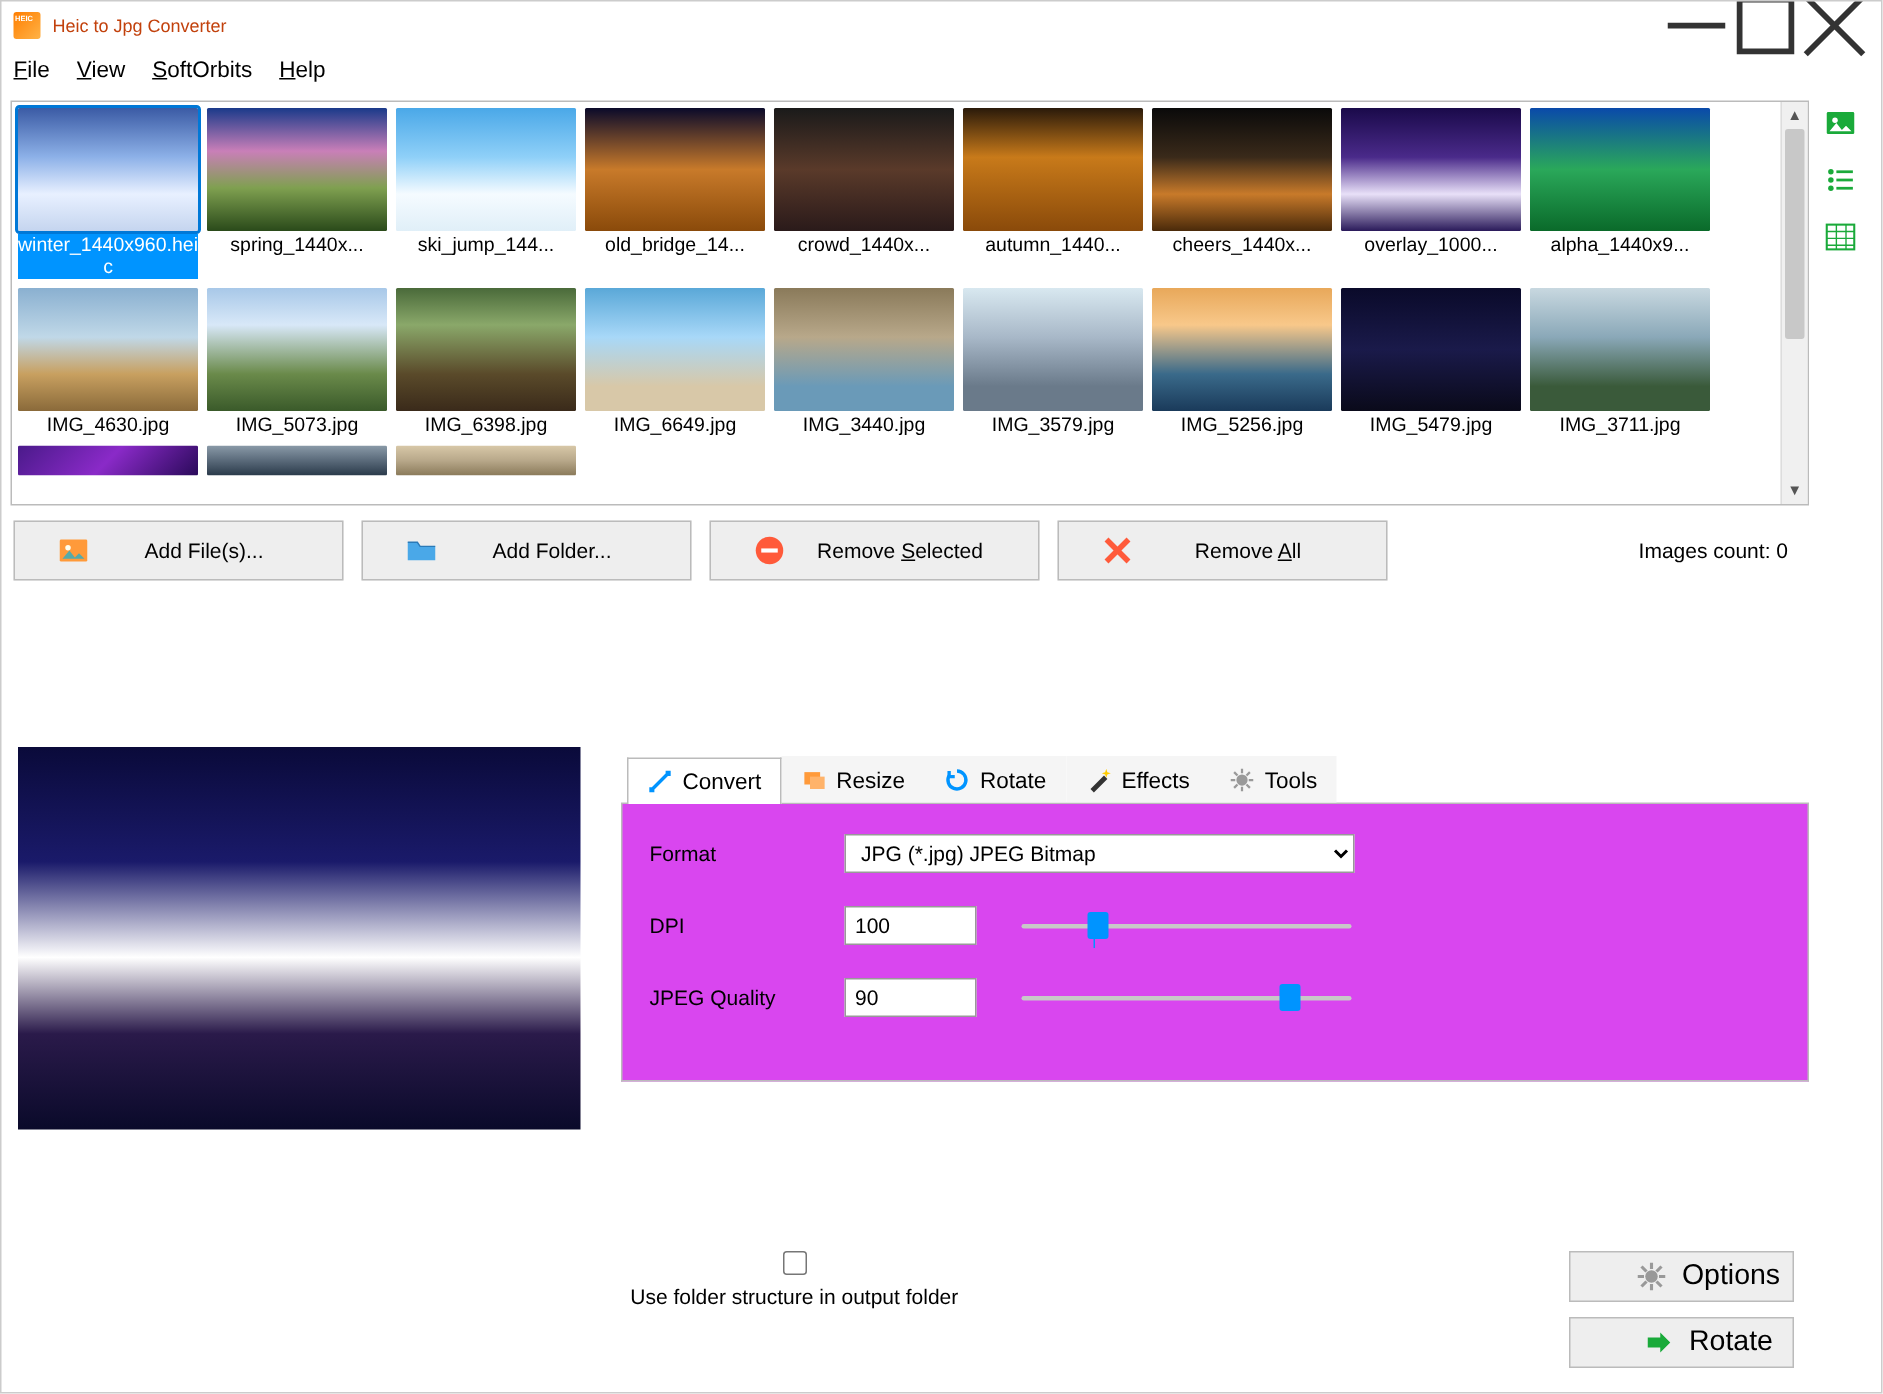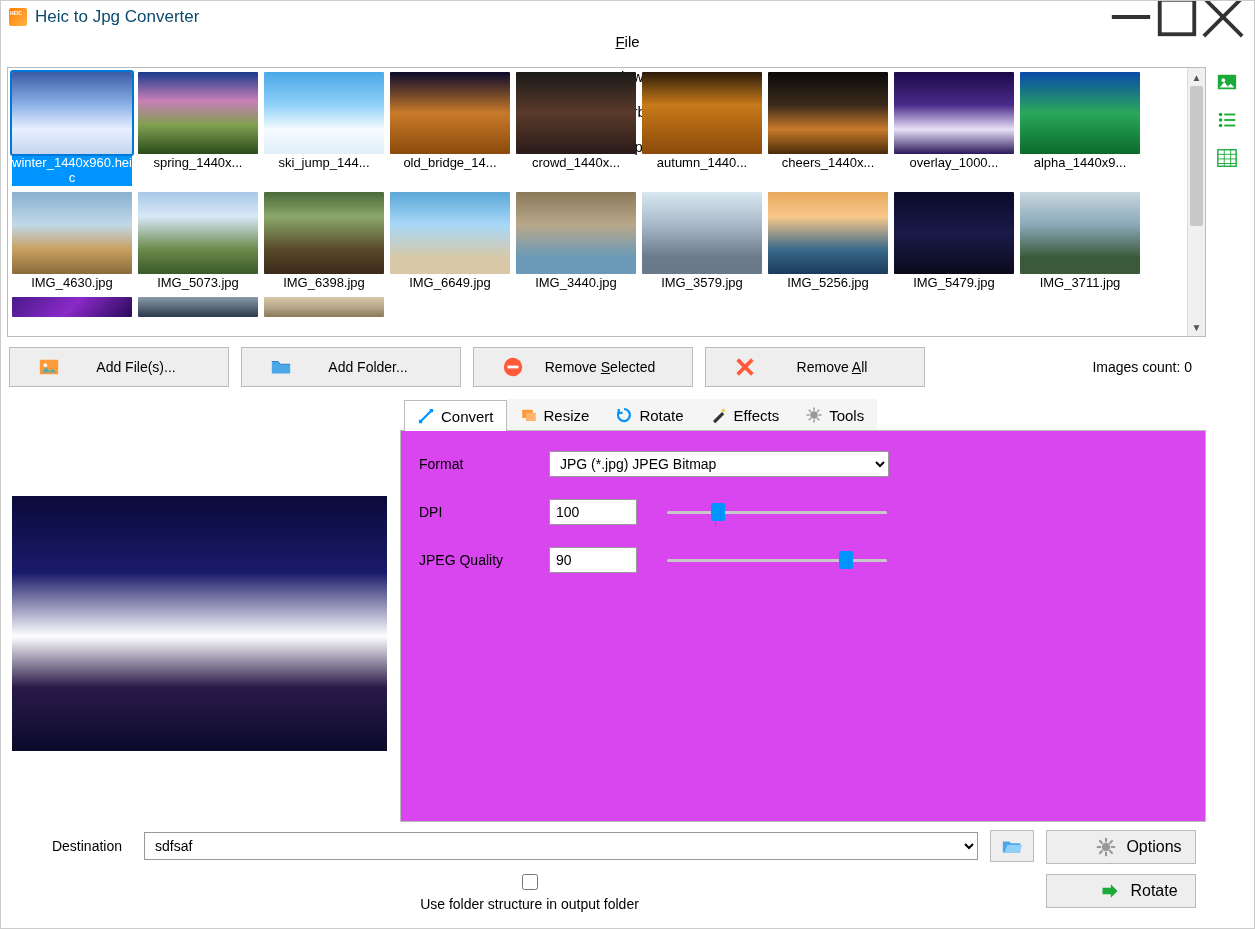--- a/index.html
+++ b/index.html
@@ -1,23 +1,23 @@
 <!DOCTYPE html>
 <html><head>
 <meta charset="utf-8">
 <style>
 * { box-sizing: border-box; margin: 0; padding: 0; font-family: "Segoe UI", Tahoma, sans-serif; }
 body { background: #fff; width: 1255px; height: 929px; overflow: hidden; display: flex; flex-direction: column; border: 1px solid #ccc; }
 .titlebar { height: 32px; display: flex; align-items: center; padding: 0 8px; font-size: 13px; }
 .titlebar .app-icon { width: 18px; height: 18px; background: linear-gradient(135deg,#ff7e00,#ffb347); border-radius: 2px; margin-right: 8px; position: relative; }
 .titlebar .app-icon::after { content: "HEIC"; position: absolute; font-size: 5px; color: #fff; top: 2px; left: 1px; font-weight: bold; }
-.titlebar .title { flex: 1; font-size: 17px; color: #0c4a6e; }
+.titlebar .title { flex: 1; font-size: 12px; color: #c2410c; }
 .winbtns { display: flex; gap: 0; }
 .winbtn { width: 46px; height: 32px; display: flex; align-items: center; justify-content: center; cursor: pointer; }
-.menubar { height: 28px; display: flex; align-items: center; padding: 0 8px; font-size: 15px; gap: 18px; border-bottom: 1px solid transparent; flex-direction: column; }
+.menubar { height: 28px; display: flex; align-items: center; padding: 0 8px; font-size: 15px; gap: 18px; border-bottom: 1px solid transparent; }
 .menubar span { cursor: pointer; }
 .menubar span u { text-decoration: underline; }
 .content { flex: 1; display: flex; }
 .main-col { flex: 1; display: flex; flex-direction: column; padding: 6px 0 6px 6px; }
 .sidebar-right { width: 48px; padding: 6px 6px 6px 0; display: flex; flex-direction: column; gap: 8px; align-items: center; }
 .sidebtn { width: 36px; height: 30px; display: flex; align-items: center; justify-content: center; cursor: pointer; border-radius: 2px; }
 .sidebtn svg { width: 22px; height: 22px; }
 .thumb-area { border: 1px solid #bbb; height: 270px; display: flex; }
 .thumb-scroll { flex: 1; overflow: hidden; padding: 4px; }
 .thumb-grid { display: flex; flex-wrap: wrap; gap: 6px; align-content: flex-start; }
@@ -29,21 +29,21 @@
 .thumb-label { margin-top: 2px; text-align: center; width: 100%; white-space: nowrap; overflow: hidden; text-overflow: ellipsis; line-height: 1.15; font-size: 13px; }
 .thumb.selected .thumb-label { background: #0094ff; color: #fff; white-space: normal; word-break: break-all; }
 .scrollbar { width: 18px; background: #f0f0f0; position: relative; border-left: 1px solid #ddd; }
 .scroll-btn { height: 18px; display: flex; align-items: center; justify-content: center; font-size: 10px; cursor: pointer; color: #555; }
 .scroll-thumb { position: absolute; top: 18px; left: 2px; right: 2px; height: 140px; background: #c8c8c8; border-radius: 2px; }
 .action-row { display: flex; gap: 12px; padding: 10px 2px 8px 2px; align-items: center; }
 .action-btn { flex: 0 0 220px; height: 40px; background: #eeeeee; border: 1px solid #bbb; display: flex; align-items: center; gap: 12px; padding: 0 28px; font-size: 14px; cursor: pointer; justify-content: flex-start; }
 .action-btn .abl { flex: 1; text-align: center; }
 .action-btn svg { width: 22px; height: 22px; }
 .count { margin-left: auto; font-size: 14px; padding-right: 12px; }
-.mid-row { flex: 1; display: flex; gap: 8px; min-height: 0; }
+.mid-row { flex: 1; display: flex; gap: 22px; min-height: 0; align-items: center; }
 .preview { width: 385px; background: #fff; border: 1px solid transparent; display: flex; align-items: center; justify-content: center; padding: 4px; }
 .preview-img { width: 100%; height: 255px; background: linear-gradient(180deg,#0a0a3a 0%,#1a1a6a 30%,#fff 55%,#2a1a4a 75%,#0a0a2a 100%); margin-top: 30px; }
 .tab-panel { flex: 1; display: flex; flex-direction: column; }
 .tabs { display: flex; gap: 0; border-bottom: 1px solid #bbb; height: 36px; align-items: flex-end; padding-left: 4px; }
 .tab { display: flex; align-items: center; gap: 6px; padding: 6px 12px; font-size: 15px; cursor: pointer; border: 1px solid transparent; border-bottom: none; background: #f5f5f5; }
 .tab.active { background: #fff; border-color: #bbb; position: relative; top: 1px; }
 .tab svg { width: 18px; height: 18px; }
 .tab-body { flex: 1; padding: 20px 18px; border: 1px solid #bbb; border-top: none; background: #d946ef; }
 .form-row { display: flex; align-items: center; margin-bottom: 22px; font-size: 14px; }
 .form-row .lbl { width: 130px; }
@@ -52,21 +52,21 @@
 .form-row input[type=text] { width: 88px; }
 .slider-wrap { width: 220px; margin-left: 30px; position: relative; height: 20px; display: flex; align-items: center; }
 .slider-track { height: 3px; background: #c8c8c8; width: 100%; border-radius: 2px; position: relative; }
 .slider-thumb { position: absolute; width: 14px; height: 18px; background: #0094ff; border-radius: 2px; top: -8px; }
 .slider-tick { position: absolute; width: 1px; height: 6px; background: #0094ff; top: -10px; }
 .bottom { padding: 8px 10px 10px 10px; }
 .dest-row { display: flex; align-items: center; gap: 12px; margin-bottom: 12px; }
 .dest-row .lbl { font-size: 14px; width: 115px; text-align: right; padding-right: 10px; }
 .dest-row select { flex: 1; height: 28px; border: 1px solid #999; font-size: 14px; padding: 2px 6px; background: #fff; }
 .icon-btn { width: 44px; height: 32px; border: 1px solid #bbb; background: #eee; display: flex; align-items: center; justify-content: center; cursor: pointer; }
-.big-btn { width: 150px; height: 34px; border: 1px solid #bbb; background: #eee; display: flex; align-items: center; justify-content: center; gap: 10px; font-size: 16px; cursor: pointer; padding-left: 36px; }
+.big-btn { width: 150px; height: 34px; border: 1px solid #bbb; background: #eee; display: flex; align-items: center; justify-content: center; gap: 10px; font-size: 19px; cursor: pointer; padding-left: 36px; }
 .big-btn svg { width: 20px; height: 20px; }
 .check-row { display: flex; align-items: center; gap: 6px; font-size: 14px; padding-left: 8px; flex-direction: column; }
 .check-row input { width: 16px; height: 16px; }
 .bottom-right { display: flex; flex-direction: column; gap: 10px; align-items: flex-end; }
 .bottom-flex { display: flex; align-items: flex-start; gap: 12px; }
 .bottom-left { flex: 1; }
 </style>
 </head>
 <body>
 
@@ -302,30 +302,20 @@
                 </div>
             </div>
           </div>
         </div>
       </div>
     </div>
 
     <div class="bottom">
       <div class="bottom-flex">
         <div class="bottom-left">
-          <div class="dest-row">
-            <div class="lbl">Destination</div>
-            <select><option>sdfsaf</option></select>
-            <div class="icon-btn">
-              <svg width="22" height="22" viewBox="0 0 24 24">
-                  <path d="M2 7h7l2 2h10v10H2z" fill="#4aa8e8"></path>
-                  <path d="M4 19L7 11h16l-3 8z" fill="#8ed0f8"></path>
-                </svg>
-            </div>
-          </div>
           <div class="check-row">
             <input type="checkbox" style="">
             <span>Use folder structure in output folder</span>
           </div>
         </div>
         <div class="bottom-right">
           <div class="big-btn">
             <svg viewBox="0 0 24 24">
                 <circle cx="12" cy="12" r="5" fill="#999"></circle>
                 <g stroke="#999" stroke-width="2.5">

